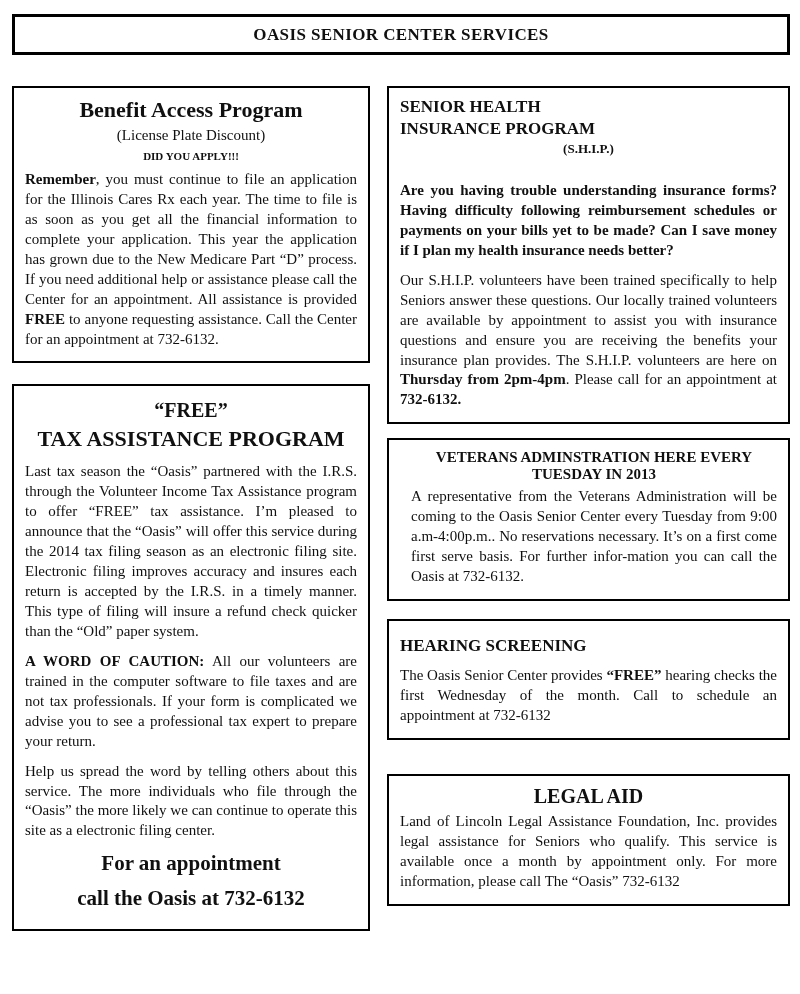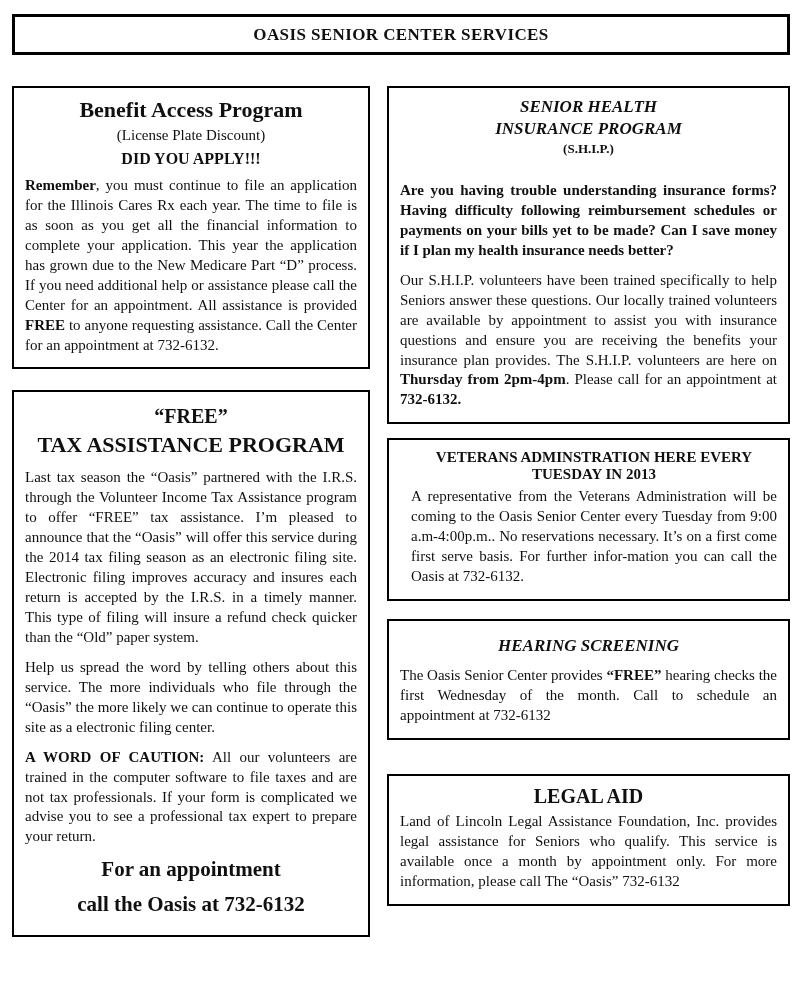--- a/index.html
+++ b/index.html
@@ -37,25 +37,25 @@
     box-sizing: border-box;
     padding: 7px 11px 10px;
   }
   .mb-benefit { margin-bottom: 21px; }
   .mb-ship { margin-bottom: 14px; }
   .mb-vets { margin-bottom: 18px; padding-left: 22px; }
   .mb-hear { margin-bottom: 34px; }
 
   .t-xl  { font-size: 22px; font-weight: bold; text-align: center; margin: 2px 0 4px; }
   .t-lg  { font-size: 20px; font-weight: bold; text-align: center; margin: 2px 0 4px; }
-  .t-md  { font-size: 17px; font-weight: bold; text-align: center; margin: 2px 0 2px; font-style: italic; }
+  .t-md  { font-size: 17px; font-weight: bold; text-align: left; margin: 2px 0 2px; }
   .t-sm  { font-size: 15px; font-weight: bold; text-align: center; margin: 2px 0 4px; }
   .t-xs  { font-size: 13px; font-weight: bold; text-align: center; margin: 0 0 24px; }
   .subtitle { font-size: 15px; text-align: center; margin: 2px 0 6px; }
-  .heading  { font-size: 16px; font-weight: bold; text-align: center; margin: 4px 0 8px; }
+  .heading  { font-size: 11px; font-weight: bold; text-align: center; margin: 4px 0 8px; }
 
   .body-text {
     font-size: 15px;
     line-height: 1.33;
     text-align: justify;
     margin: 0 0 10px;
   }
   .body-text:last-child { margin-bottom: 2px; }
   .b { font-weight: bold; }
   .center-bold {
@@ -80,22 +80,22 @@
         <div class="t-xl">Benefit Access Program</div>
         <div class="subtitle">(License Plate Discount)</div>
         <div class="heading">DID YOU APPLY!!!</div>
         <p class="body-text"><span class="b">Remember</span><span>, you must continue to file an application for the  Illinois Cares Rx each year. The time to file is as soon as you get all the financial information to complete your application.  This year the application has grown due to the New Medicare Part “D” process.  If you need additional help or assistance please call the Center for an appointment.  All assistance is provided </span><span class="b">FREE</span><span> to anyone requesting assistance. Call the Center for an appointment at 732-6132.</span></p>
       </div>
 
       <div class="box">
         <div class="t-lg" style="margin-top:6px;">“FREE”</div>
         <div class="t-xl" style="margin-bottom:10px;">TAX ASSISTANCE PROGRAM</div>
         <p class="body-text">Last tax season the “Oasis” partnered with the I.R.S. through the Volunteer Income Tax Assistance program to offer “FREE” tax assistance.  I’m pleased to announce that the “Oasis” will offer this service during the 2014 tax filing season as an electronic filing site. Electronic filing improves accuracy and insures each return is accepted by the I.R.S. in a timely manner.  This type of filing will insure a refund check quicker than the “Old” paper system.</p>
+        <p class="body-text"><span class="b">A WORD OF CAUTION:</span><span>  All our volunteers are trained in the computer software to file taxes and are not tax professionals.  If your form is complicated we advise you to see a professional tax expert to prepare your return.</span></p>
         <p class="body-text">Help us spread the word by telling others about this service.  The more individuals who file through the “Oasis” the more likely we can continue to operate this site as a electronic  filing center.</p>
-        <p class="body-text"><span class="b">A WORD OF CAUTION:</span><span>  All our volunteers are trained in the computer software to file taxes and are not tax professionals.  If your form is complicated we advise you to see a professional tax expert to prepare your return.</span></p>
         <div class="center-bold">For an appointment</div>
         <div class="center-bold">call the Oasis at 732-6132</div>
       </div>
 
     </div>
 
     <div class="col-right">
 
       <div class="box mb-ship">
         <div class="t-md">SENIOR HEALTH</div>

